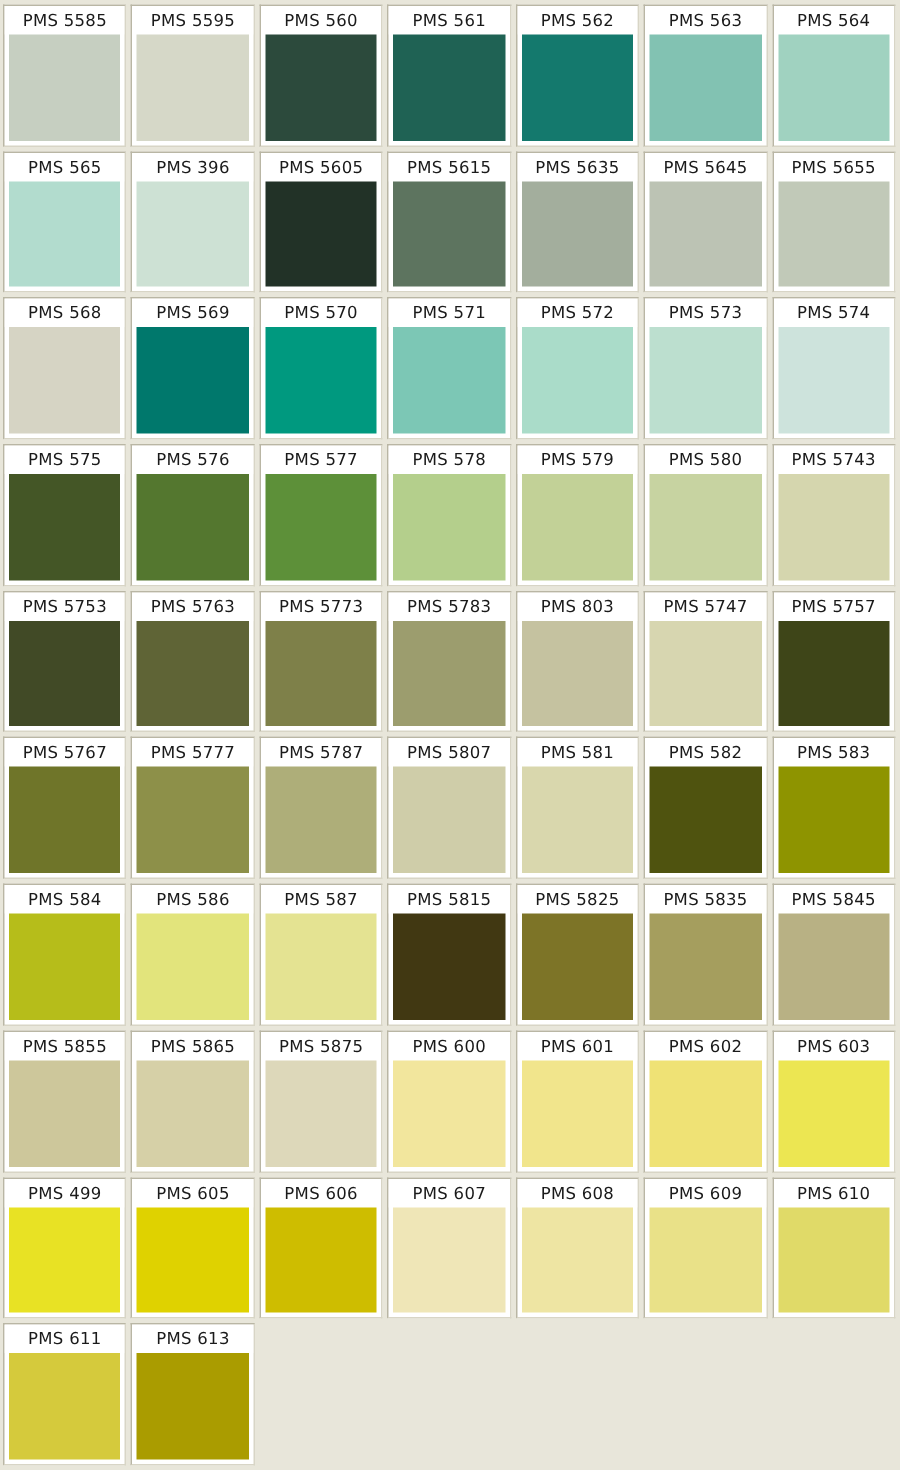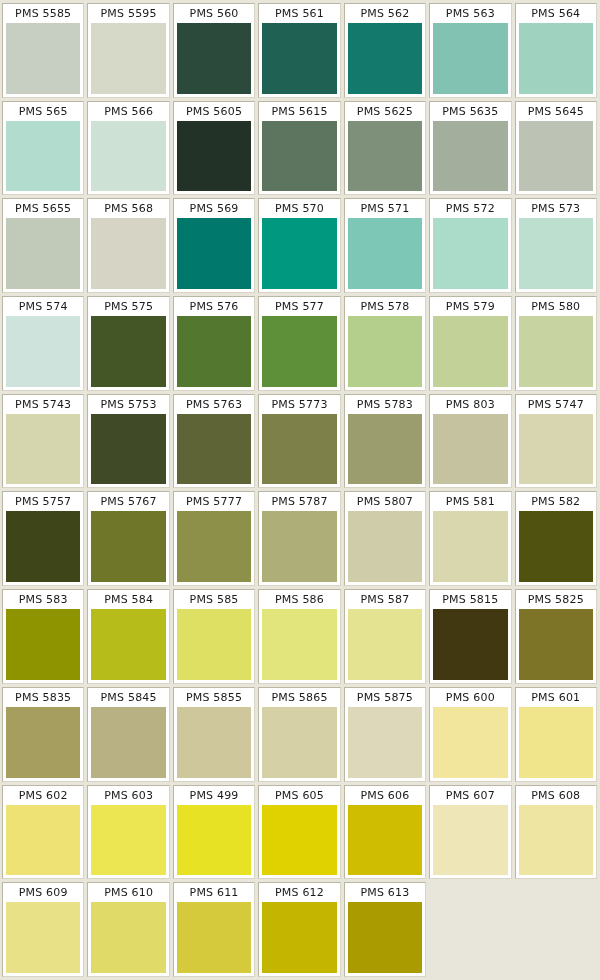--- a/index.html
+++ b/index.html
@@ -86,36 +86,32 @@
     </div>
     <div class="swatch-card">
       <div class="swatch-label">PMS 564</div>
       <div class="swatch-color" style="background-color: rgb(160, 210, 192);"></div>
     </div>
     <div class="swatch-card">
       <div class="swatch-label">PMS 565</div>
       <div class="swatch-color" style="background-color: rgb(178, 220, 206);"></div>
     </div>
     <div class="swatch-card">
-      <div class="swatch-label">PMS 566</div>
+      <div class="swatch-label">PMS 396</div>
       <div class="swatch-color" style="background-color: rgb(205, 225, 212);"></div>
     </div>
     <div class="swatch-card">
       <div class="swatch-label">PMS 5605</div>
       <div class="swatch-color" style="background-color: rgb(34, 50, 39);"></div>
     </div>
     <div class="swatch-card">
       <div class="swatch-label">PMS 5615</div>
       <div class="swatch-color" style="background-color: rgb(93, 116, 95);"></div>
     </div>
     <div class="swatch-card">
-      <div class="swatch-label">PMS 5625</div>
-      <div class="swatch-color" style="background-color: rgb(126, 143, 122);"></div>
-    </div>
-    <div class="swatch-card">
       <div class="swatch-label">PMS 5635</div>
       <div class="swatch-color" style="background-color: rgb(163, 174, 157);"></div>
     </div>
     <div class="swatch-card">
       <div class="swatch-label">PMS 5645</div>
       <div class="swatch-color" style="background-color: rgb(188, 195, 180);"></div>
     </div>
     <div class="swatch-card">
       <div class="swatch-label">PMS 5655</div>
       <div class="swatch-color" style="background-color: rgb(193, 201, 184);"></div>
@@ -230,24 +226,20 @@
     </div>
     <div class="swatch-card">
       <div class="swatch-label">PMS 583</div>
       <div class="swatch-color" style="background-color: rgb(142, 148, 0);"></div>
     </div>
     <div class="swatch-card">
       <div class="swatch-label">PMS 584</div>
       <div class="swatch-color" style="background-color: rgb(182, 189, 26);"></div>
     </div>
     <div class="swatch-card">
-      <div class="swatch-label">PMS 585</div>
-      <div class="swatch-color" style="background-color: rgb(221, 224, 98);"></div>
-    </div>
-    <div class="swatch-card">
       <div class="swatch-label">PMS 586</div>
       <div class="swatch-color" style="background-color: rgb(226, 228, 124);"></div>
     </div>
     <div class="swatch-card">
       <div class="swatch-label">PMS 587</div>
       <div class="swatch-color" style="background-color: rgb(228, 227, 146);"></div>
     </div>
     <div class="swatch-card">
       <div class="swatch-label">PMS 5815</div>
       <div class="swatch-color" style="background-color: rgb(65, 56, 18);"></div>
@@ -318,20 +310,16 @@
     </div>
     <div class="swatch-card">
       <div class="swatch-label">PMS 610</div>
       <div class="swatch-color" style="background-color: rgb(224, 218, 104);"></div>
     </div>
     <div class="swatch-card">
       <div class="swatch-label">PMS 611</div>
       <div class="swatch-color" style="background-color: rgb(213, 202, 60);"></div>
     </div>
     <div class="swatch-card">
-      <div class="swatch-label">PMS 612</div>
-      <div class="swatch-color" style="background-color: rgb(196, 182, 0);"></div>
-    </div>
-    <div class="swatch-card">
       <div class="swatch-label">PMS 613</div>
       <div class="swatch-color" style="background-color: rgb(170, 156, 0);"></div>
     </div>
   </div>
 
 </body></html>

